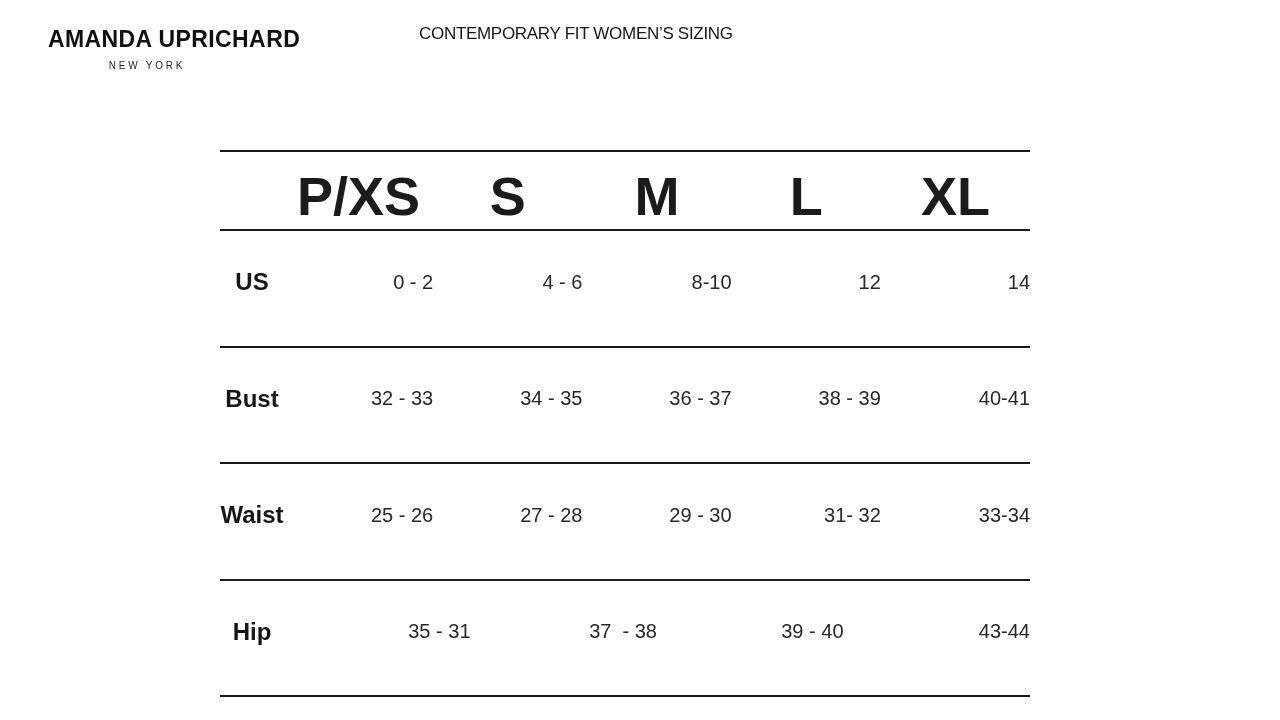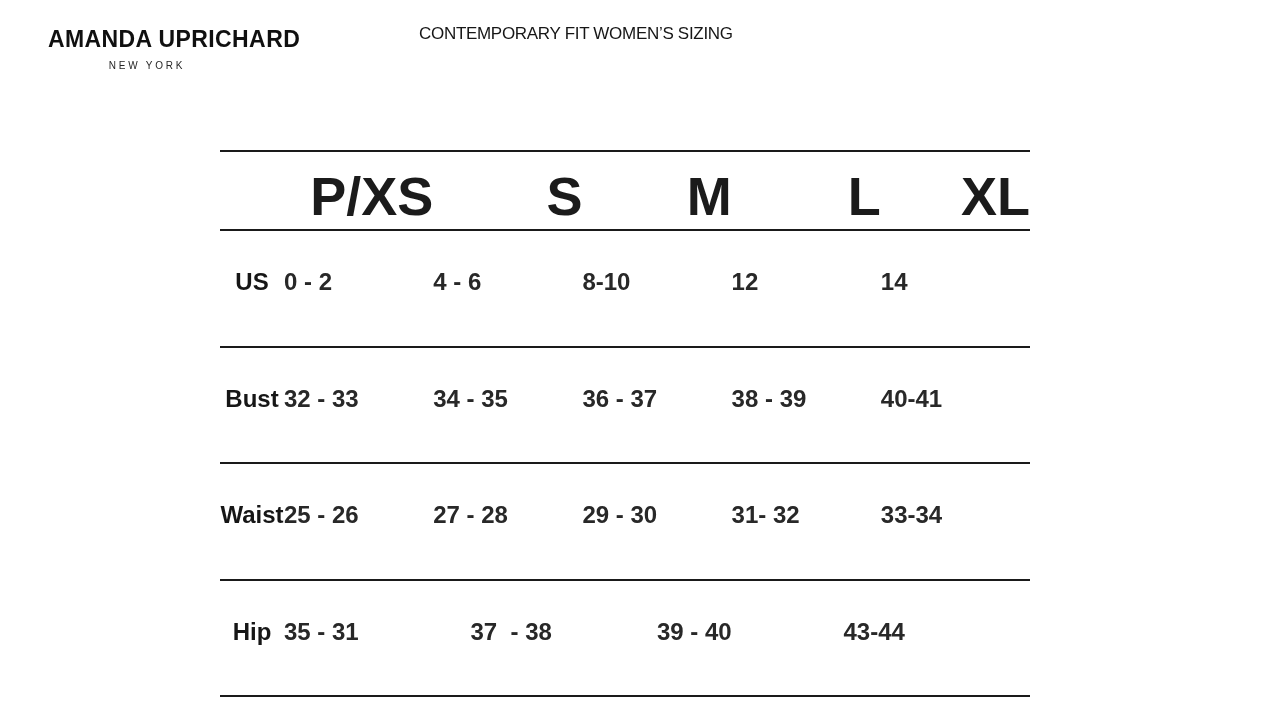--- a/index.html
+++ b/index.html
@@ -72,21 +72,21 @@
     border-bottom: 2px solid #1a1a1a;
     display: flex;
     align-items: center;
   }
   .header-spacer {
     width: 64px;
     flex: none;
   }
   .header-cell {
     flex: 1;
-    text-align: right;
+    text-align: center;
     font-size: 54px;
     font-weight: bold;
     position: relative;
     top: 5px;
     white-space: pre;
   }
   .data-row {
     flex: 1;
     display: flex;
     align-items: center;
@@ -99,23 +99,23 @@
     text-align: center;
     font-size: 24px;
     font-weight: 600;
     color: #161616;
     position: relative;
     top: -6px;
     white-space: pre;
   }
   .value-cell {
     flex: 1;
-    text-align: left;
-    font-size: 24px;
-    font-weight: bold;
+    text-align: right;
+    font-size: 20px;
+    font-weight: normal;
     color: #282828;
     position: relative;
     top: -6px;
     white-space: pre;
   }
 </style>
 </head>
 <body>
 
 <div class="page">

